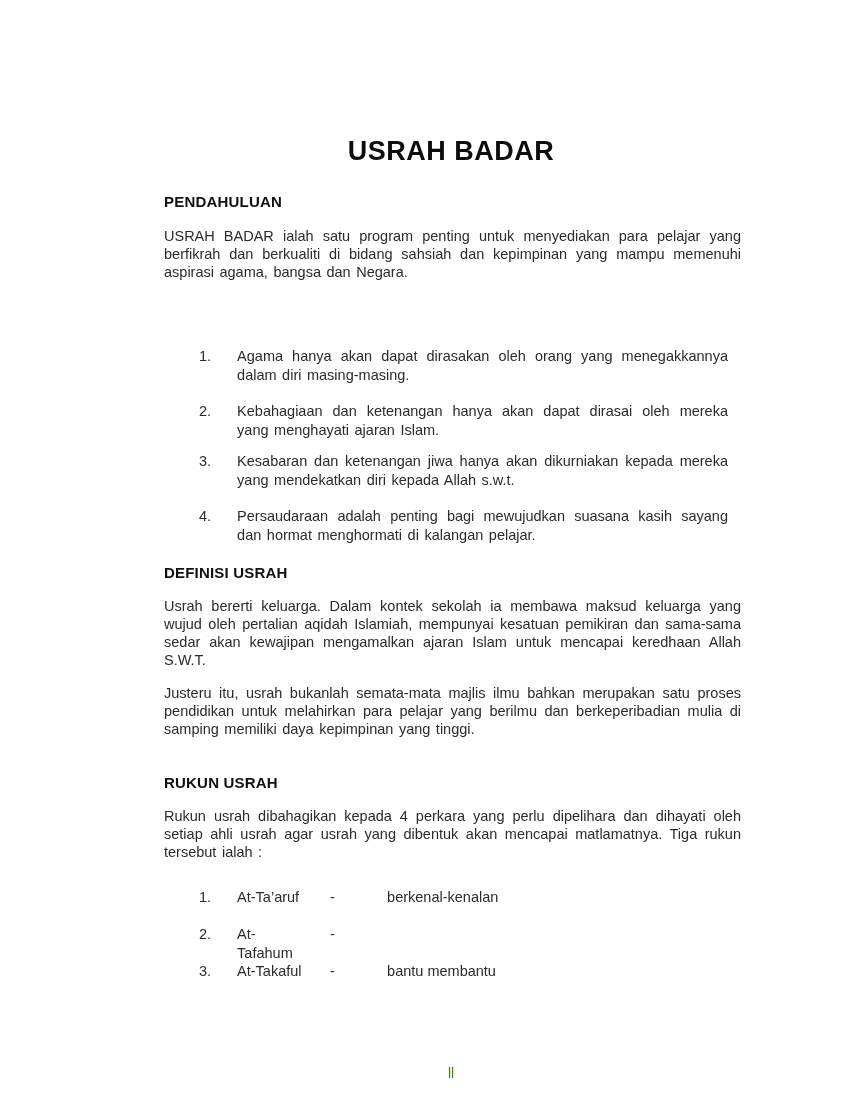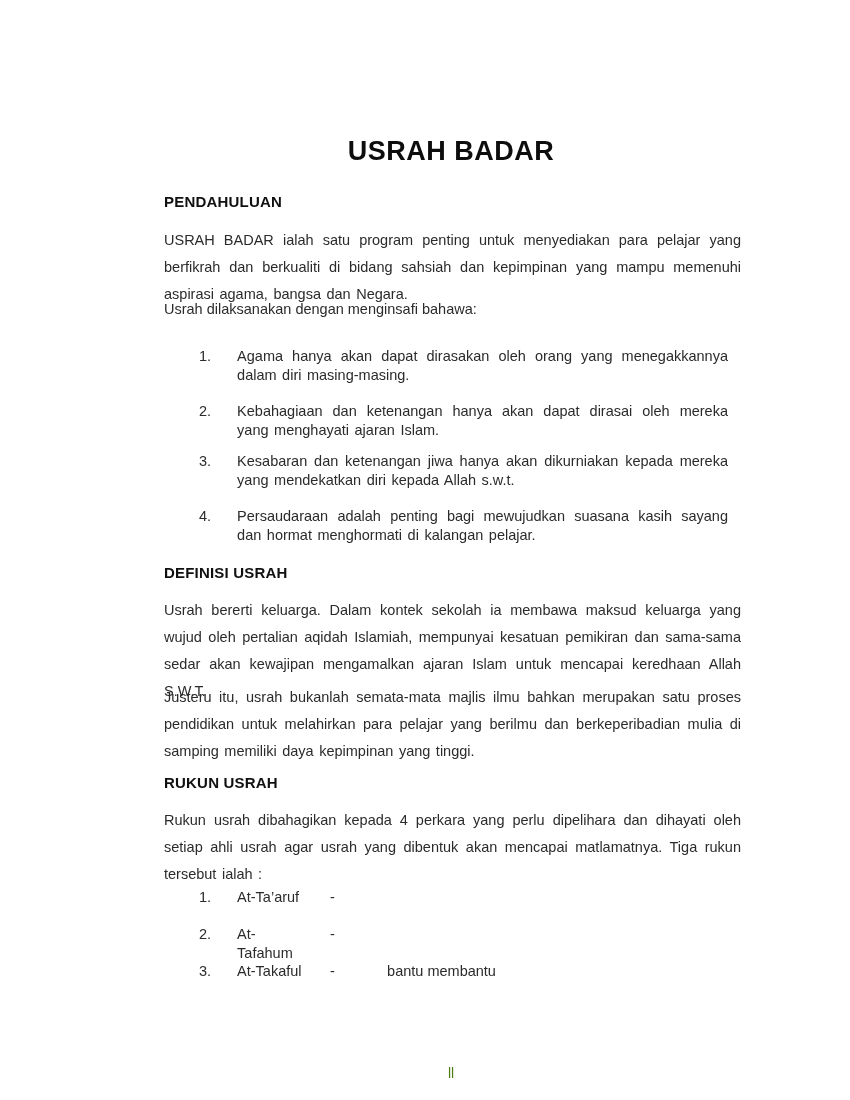--- a/index.html
+++ b/index.html
@@ -21,21 +21,21 @@
     font-size: 27px; font-weight: 700; color: #0d0d0d;
     letter-spacing: 0.5px;
   }
   .heading {
     position: absolute; left: 125px; width: 603px;
     font-size: 15px; font-weight: 700; color: #101010;
     letter-spacing: 0.2px;
   }
   .para {
     position: absolute; left: 125px; width: 603px;
-    font-size: 14.5px; line-height: 27px;
+    font-size: 14.5px; line-height: 18px;
     text-align: justify; word-spacing: 1.5px;
   }
   .para.no-justify { text-align: left; word-spacing: normal; }
   .num-item {
     position: absolute; left: 147px; width: 581px;
     display: flex;
     font-size: 14.5px; line-height: 19.4px;
   }
   .num-item .num { flex: 0 0 31px; }
   .num-item .itext { flex: 1; text-align: justify; word-spacing: 1.5px; }
@@ -58,21 +58,20 @@
 <body>
 
 <div class="page">
 
   <h1 class="doc-title">USRAH BADAR</h1>
 
   <h2 class="heading" style="top:154px">PENDAHULUAN</h2>
 
   <p class="para" style="top:188px">USRAH BADAR ialah satu program penting untuk menyediakan para pelajar yang berfikrah dan berkualiti di bidang sahsiah dan kepimpinan yang mampu memenuhi aspirasi agama, bangsa dan Negara.</p>
 
-  <p class="para no-justify" style="top:257px">Usrah dilaksanakan dengan menginsafi bahawa:</p>
 
   <div class="num-item" style="top:295px">
     <span class="num">1.</span>
     <span class="itext">Agama hanya akan dapat dirasakan oleh orang yang menegakkannya dalam diri masing-masing.</span>
   </div>
   <div class="num-item" style="top:350px">
     <span class="num">2.</span>
     <span class="itext">Kebahagiaan dan ketenangan hanya akan dapat dirasai oleh mereka yang menghayati ajaran Islam.</span>
   </div>
   <div class="num-item" style="top:400px">
@@ -91,20 +90,21 @@
   <p class="para" style="top:645px">Justeru itu, usrah bukanlah semata-mata majlis ilmu bahkan merupakan satu proses pendidikan untuk melahirkan para pelajar yang berilmu dan berkeperibadian mulia di samping memiliki daya kepimpinan yang tinggi.</p>
 
   <h2 class="heading" style="top:735px">RUKUN USRAH</h2>
 
   <p class="para" style="top:768px">Rukun usrah dibahagikan kepada 4 perkara yang perlu dipelihara dan dihayati oleh setiap ahli usrah agar usrah yang dibentuk akan mencapai matlamatnya. Tiga rukun tersebut ialah :</p>
 
   <div class="rrow" style="top:836px">
     <span class="num">1.</span>
     <span class="term">At-Ta’aruf</span>
     <span class="dash">-</span>
+    <span class="meaning">berkenal-kenalan</span>
   </div>
   <div class="rrow" style="top:873px">
     <span class="num">2.</span>
     <span class="term">At-Tafahum</span>
     <span class="dash">-</span>
   </div>
   <div class="rrow" style="top:910px">
     <span class="num">3.</span>
     <span class="term">At-Takaful</span>
     <span class="dash">-</span>

